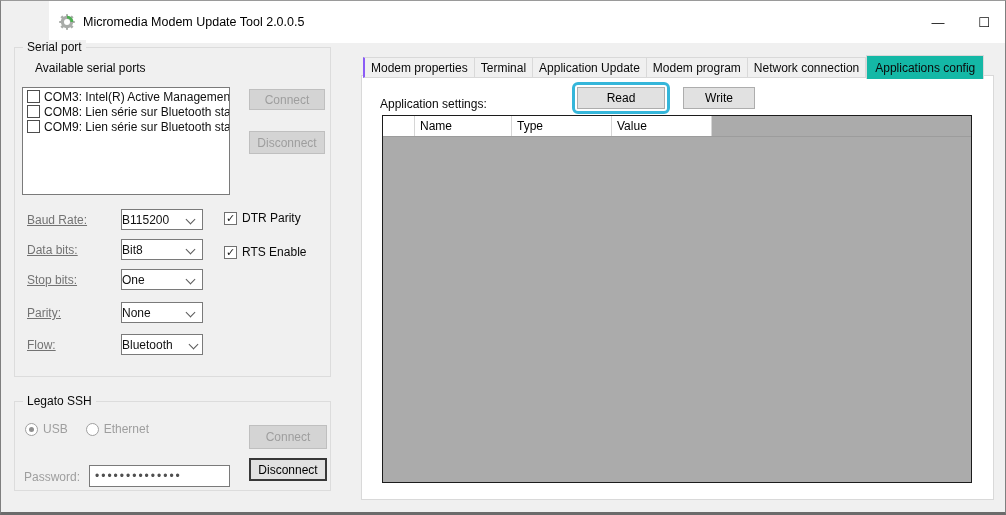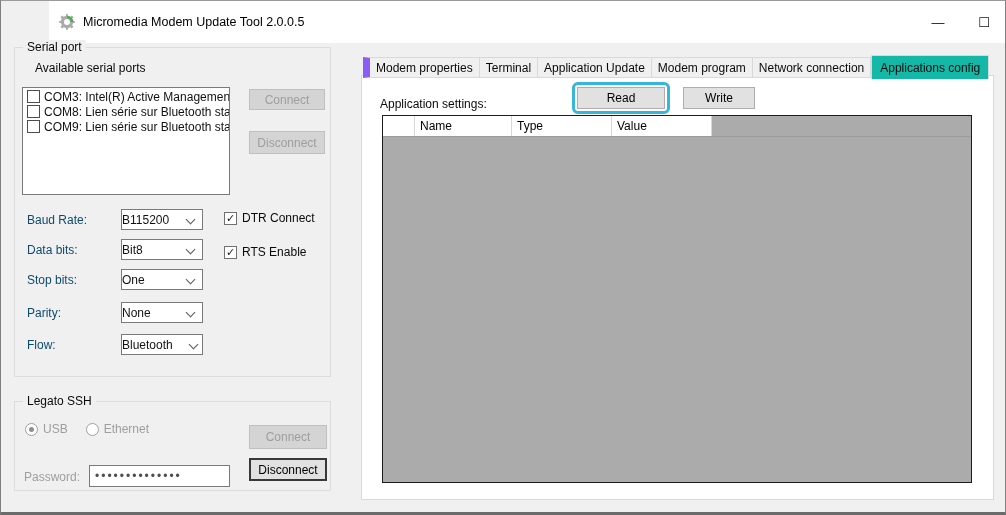--- a/index.html
+++ b/index.html
@@ -41,21 +41,21 @@
   .btn { position:absolute; display:flex; align-items:center; justify-content:center; font-size:12px; }
   .btn.enabled  { background:#e1e1e1; border:1px solid #adadad; color:#000; }
   .btn.disabled { background:#d4d4d4; border:1px solid #bfbfbf; color:#9e9e9e; }
   .btn.focused  { background:#e1e1e1; border:2px solid #383838; color:#000; }
 
   .serial-connect    { left:234px; top:41px; width:76px; height:21px; }
   .serial-disconnect { left:234px; top:83px; width:76px; height:23px; }
 
   
   .fieldrow { position:absolute; left:12px; width:290px; height:21px; }
-  .fieldrow .f-label { position:absolute; left:0; top:4px; color:#0c4a6e; }
+  .fieldrow .f-label { position:absolute; left:0; top:4px; color:#737373;text-decoration:underline; }
   .combo { position:absolute; left:94px; top:0; width:82px; height:21px; background:#fff; border:1px solid #7a7a7a; display:flex; align-items:center; padding-left:0; }
   .combo-value { white-space:nowrap; overflow:hidden; flex:1; }
   .combo-arrow { flex:none; width:8px; height:8px; margin-right:7px; position:relative; }
   .combo-arrow::before { content:""; position:absolute; left:0; top:0; width:6px; height:6px; border-right:1px solid #5a5a5a; border-bottom:1px solid #5a5a5a; transform:rotate(45deg); }
   .row-baud   { top:161px; }
   .row-data   { top:191px; }
   .row-stop   { top:221px; }
   .row-parity { top:254px; }
   .row-flow   { top:286px; }
   .row-flow .combo-arrow { margin-right:4px; }
@@ -73,21 +73,21 @@
   .radio.selected::after { content:""; position:absolute; left:3px; top:3px; width:5px; height:5px; border-radius:50%; background:#8f8f8f; }
   .radio-label { color:#9e9e9e; margin-right:18px; }
   .ssh-connect    { left:234px; top:23px; width:78px; height:24px; }
   .ssh-disconnect { left:234px; top:56px; width:78px; height:23px; }
   .pwd-label { position:absolute; left:9px; top:68px; color:#9e9e9e; }
   .pwd-input { position:absolute; left:74px; top:63px; width:141px; height:22px; background:#fff; border:1px solid #7a7a7a; font-family:"Liberation Sans",sans-serif; font-size:12px; letter-spacing:2px; color:#4f4f4f; padding:0 5px; }
 
   
   .tabstrip { position:absolute; left:362px; top:53px; display:flex; align-items:flex-end; z-index:3; }
   .tab { height:21px; margin-top:2px; background:#f0f0f0; border:1px solid #d9d9d9; border-left:none; display:flex; align-items:center; padding:0 6px; color:#0a0a0a; white-space:nowrap; }
-  .tab:first-child { border-left:7px solid #8b5cf6; }
+  .tab:first-child { border-left:2px solid #8b5cf6; }
   .tab.active { height:24px; margin-top:0; background:#14b8a6; border:1px solid #d9d9d9; border-bottom:none; padding:0 8px; position:relative; top:1px; }
 
   .tabpage { position:absolute; left:360px; top:74px; width:633px; height:425px; background:#ffffff; border:1px solid #d9d9d9; z-index:2; }
 
   .settings-label { position:absolute; left:18px; top:21px; color:#0a0a0a; }
 
   .read-ring { position:absolute; left:210px; top:6px; border:3px solid #35b6da; border-radius:6px; padding:2px; background:transparent; }
   .read-btn  { position:static; width:88px; height:22px; }
   .write-btn { left:321px; top:11px; width:72px; height:22px; }
 
@@ -182,21 +182,21 @@
     <div class="fieldrow row-flow">
       <span class="f-label">Flow:</span>
       <div class="combo">
         <span class="combo-value">Bluetooth</span>
         <span class="combo-arrow"></span>
       </div>
     </div>
 
     <div class="checkrow dtr">
       <span class="cb-box">✓</span>
-      <span class="cb-label">DTR Connect</span>
+      <span class="cb-label">DTR Parity</span>
     </div>
     <div class="checkrow rts">
       <span class="cb-box">✓</span>
       <span class="cb-label">RTS Enable</span>
     </div>
   </div>
 
   <div class="groupbox ssh-group">
     <span class="gb-label">Legato SSH</span>
 

